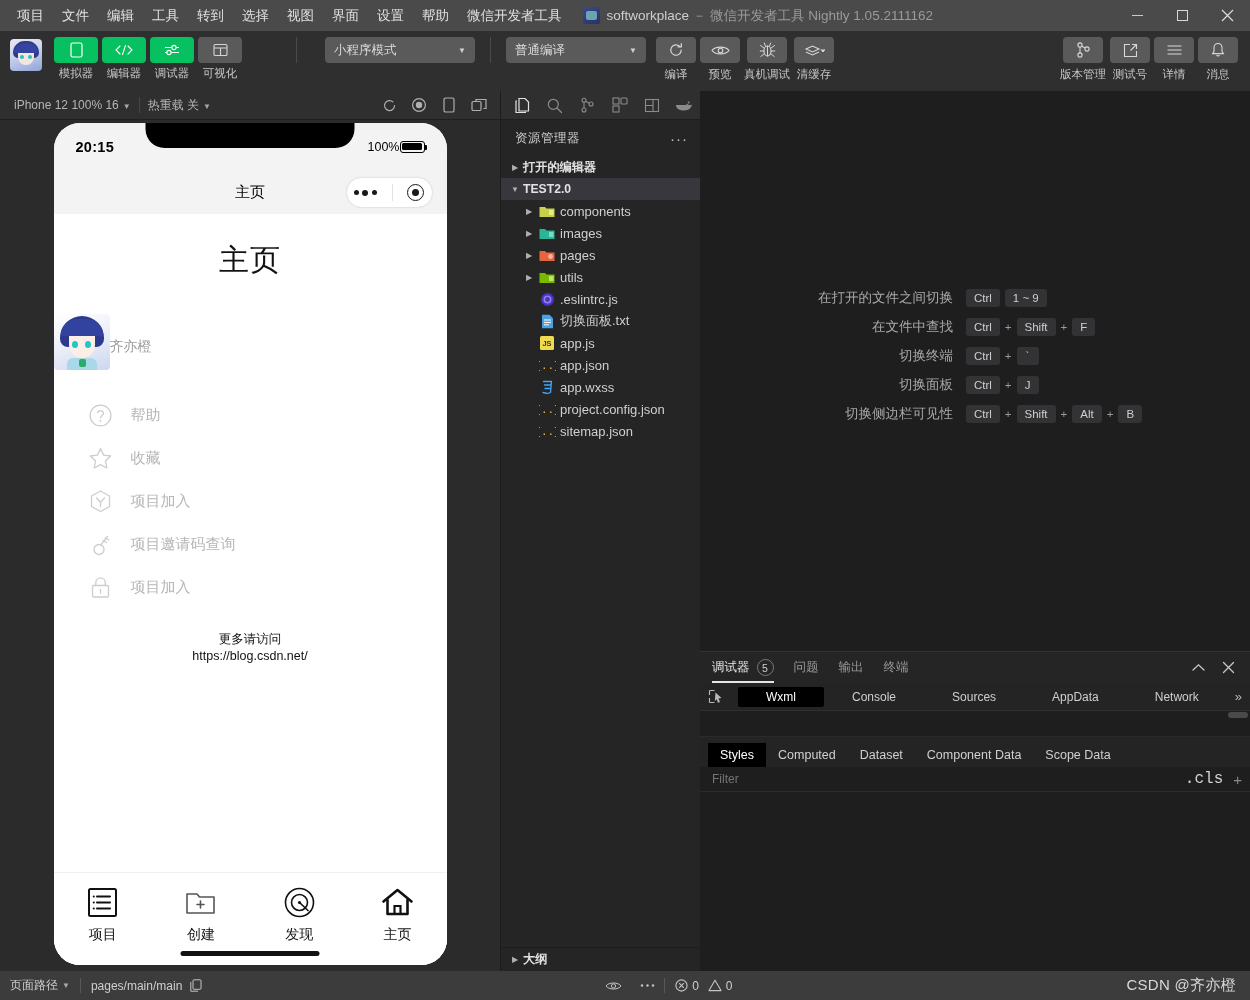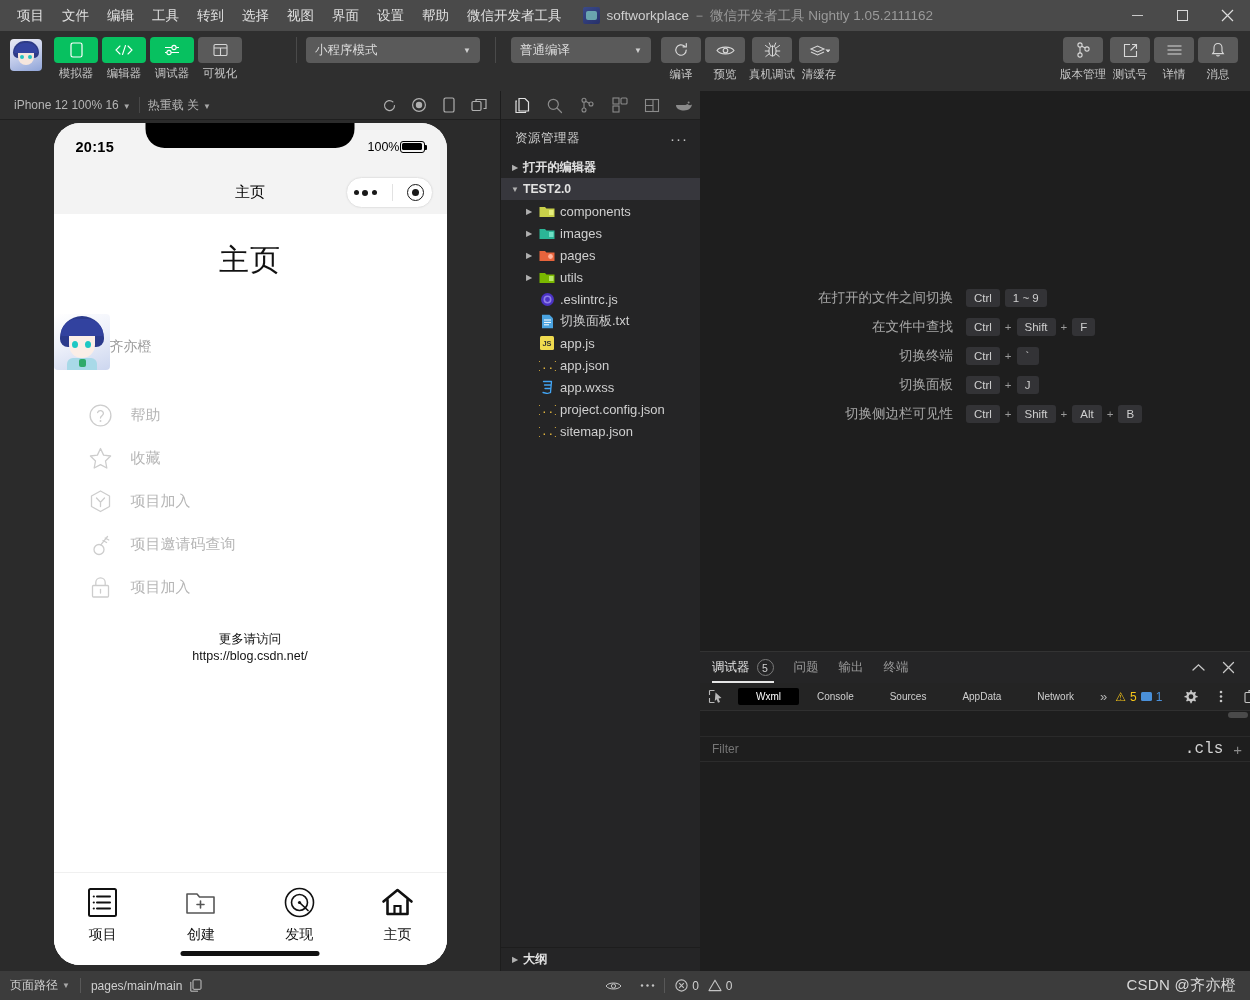--- a/index.html
+++ b/index.html
@@ -192,21 +192,21 @@
   .dbg-count { width: 17px; height: 17px; border-radius: 50%; border: 1px solid #7a7a7a;
     font-size: 10.5px; color: #cfcfcf; display: flex; align-items: center; justify-content: center; }
   .dbg-tabs .sp { flex: 1 1 auto; }
   .dbg-actions { display: flex; align-items: center; gap: 2px; padding-right: 8px; color: #c8c8c8; }
   .dbg-act { width: 28px; height: 28px; display: flex; align-items: center; justify-content: center; }
 
   .dt-bar { height: 28px; flex: 0 0 28px; background: #242424; display: flex; align-items: center;
     padding-left: 8px; border-bottom: 1px solid #303030; }
   .dt-insp { width: 26px; height: 22px; display: flex; align-items: center; justify-content: center; color: #b8b8b8; }
   .dt-div { width: 1px; height: 16px; background: #3c3c3c; margin: 0 7px; }
-  .dt-tab { font-size: 10px; color: #cfcfcf; padding: 3px 18px; border-radius: 2px; white-space: nowrap; }
+  .dt-tab { font-size: 12px; color: #cfcfcf; padding: 3px 28px; border-radius: 2px; white-space: nowrap; }
   .dt-tab.active { background: #000; color: #fff; }
   .dt-more { color: #b5b5b5; font-size: 13px; padding: 0 8px; }
   .dt-sp { flex: 1 1 auto; }
   .dt-badges { display: flex; align-items: center; gap: 4px; font-size: 12px; }
   .warn-tri { color: #f5c518; font-size: 12px; }
   .msg-box { width: 11px; height: 9px; background: #4a90d9; border-radius: 1.5px; display: inline-block; }
   .dt-right { display: flex; align-items: center; gap: 3px; color: #c6c6c6; padding-right: 6px; }
 
   .dt-scroll { height: 26px; flex: 0 0 26px; background: #1e1e1e; position: relative; border-bottom: 1px solid #2a2a2a;}
   .dt-scrollbar { position: absolute; right: 2px; top: 1px; width: 20px; height: 6px; background: #4a4a4a; border-radius:3px;}
@@ -316,21 +316,21 @@
               <rect x="1" y="1.5" width="13" height="11" rx="1.3" stroke="#d5d5d5" stroke-width="1.1" fill="none"></rect>
               <path d="M1 5 H14 M7.5 5 V12.5" stroke="#d5d5d5" stroke-width="1.1"></path>
             </svg>
         </div>
         <div class="tb-label">可视化</div>
       </div>
     </div>
 
     <div class="tb-sep" style="margin-left:52px"></div>
 
-    <div class="tb-select" style="width:174px;margin-left:3px">
+    <div class="tb-select" style="width:150px;margin-left:22px">
       <span>小程序模式</span>
       <span class="caret">▼</span>
     </div>
 
     <div class="tb-sep" style="margin-left:15px"></div>
 
     <div class="tb-select" style="width:140px;margin-left:9px">
       <span>普通编译</span>
       <span class="caret">▼</span>
     </div>
@@ -897,20 +897,27 @@
                   <path d="M5 3.5 V1.5 H16 V11 H13" stroke="#c6c6c6" stroke-width="1.1" fill="none"></path>
                 </svg>
             </div>
           </div>
         </div>
 
         <div class="dt-scroll">
           <div class="dt-scrollbar"></div>
         </div>
 
+        <div class="st-bar">
+          <div class="st-tab active">Styles</div>
+          <div class="st-tab">Computed</div>
+          <div class="st-tab">Dataset</div>
+          <div class="st-tab">Component Data</div>
+          <div class="st-tab">Scope Data</div>
+        </div>
 
         <div class="filter-bar">
           <input class="filter-inp" placeholder="Filter" style="">
           <span class="cls-btn">.cls</span>
           <span class="plus-btn">+</span>
         </div>
 
         <div class="dbg-rest"></div>
       </div>
     </div>

